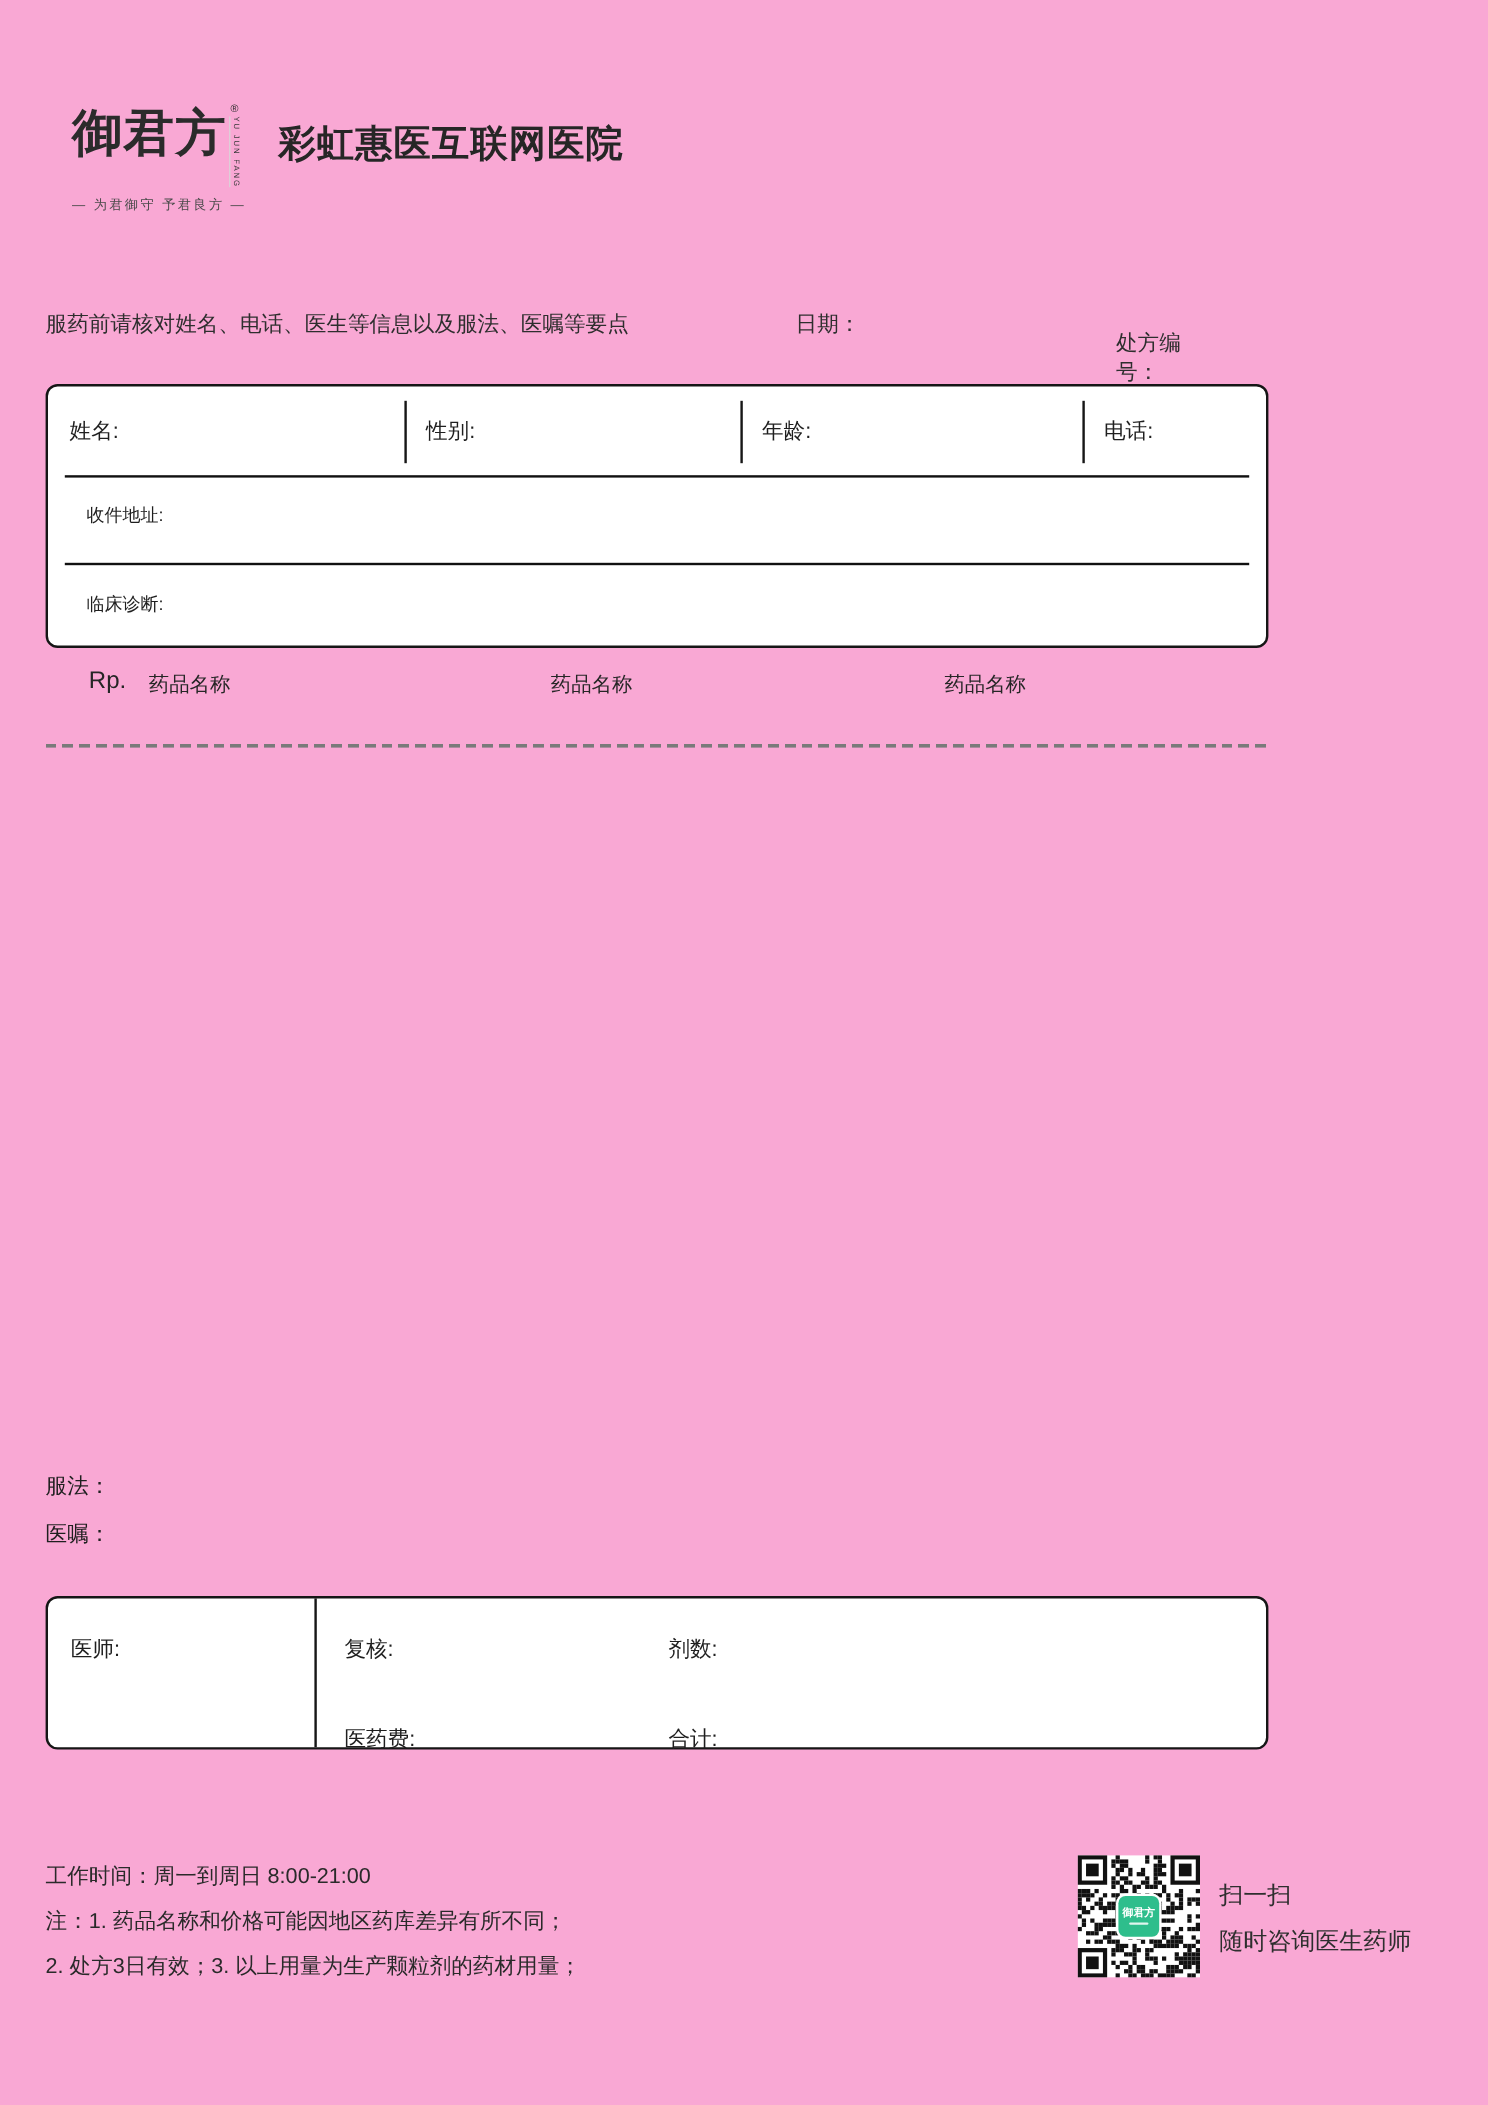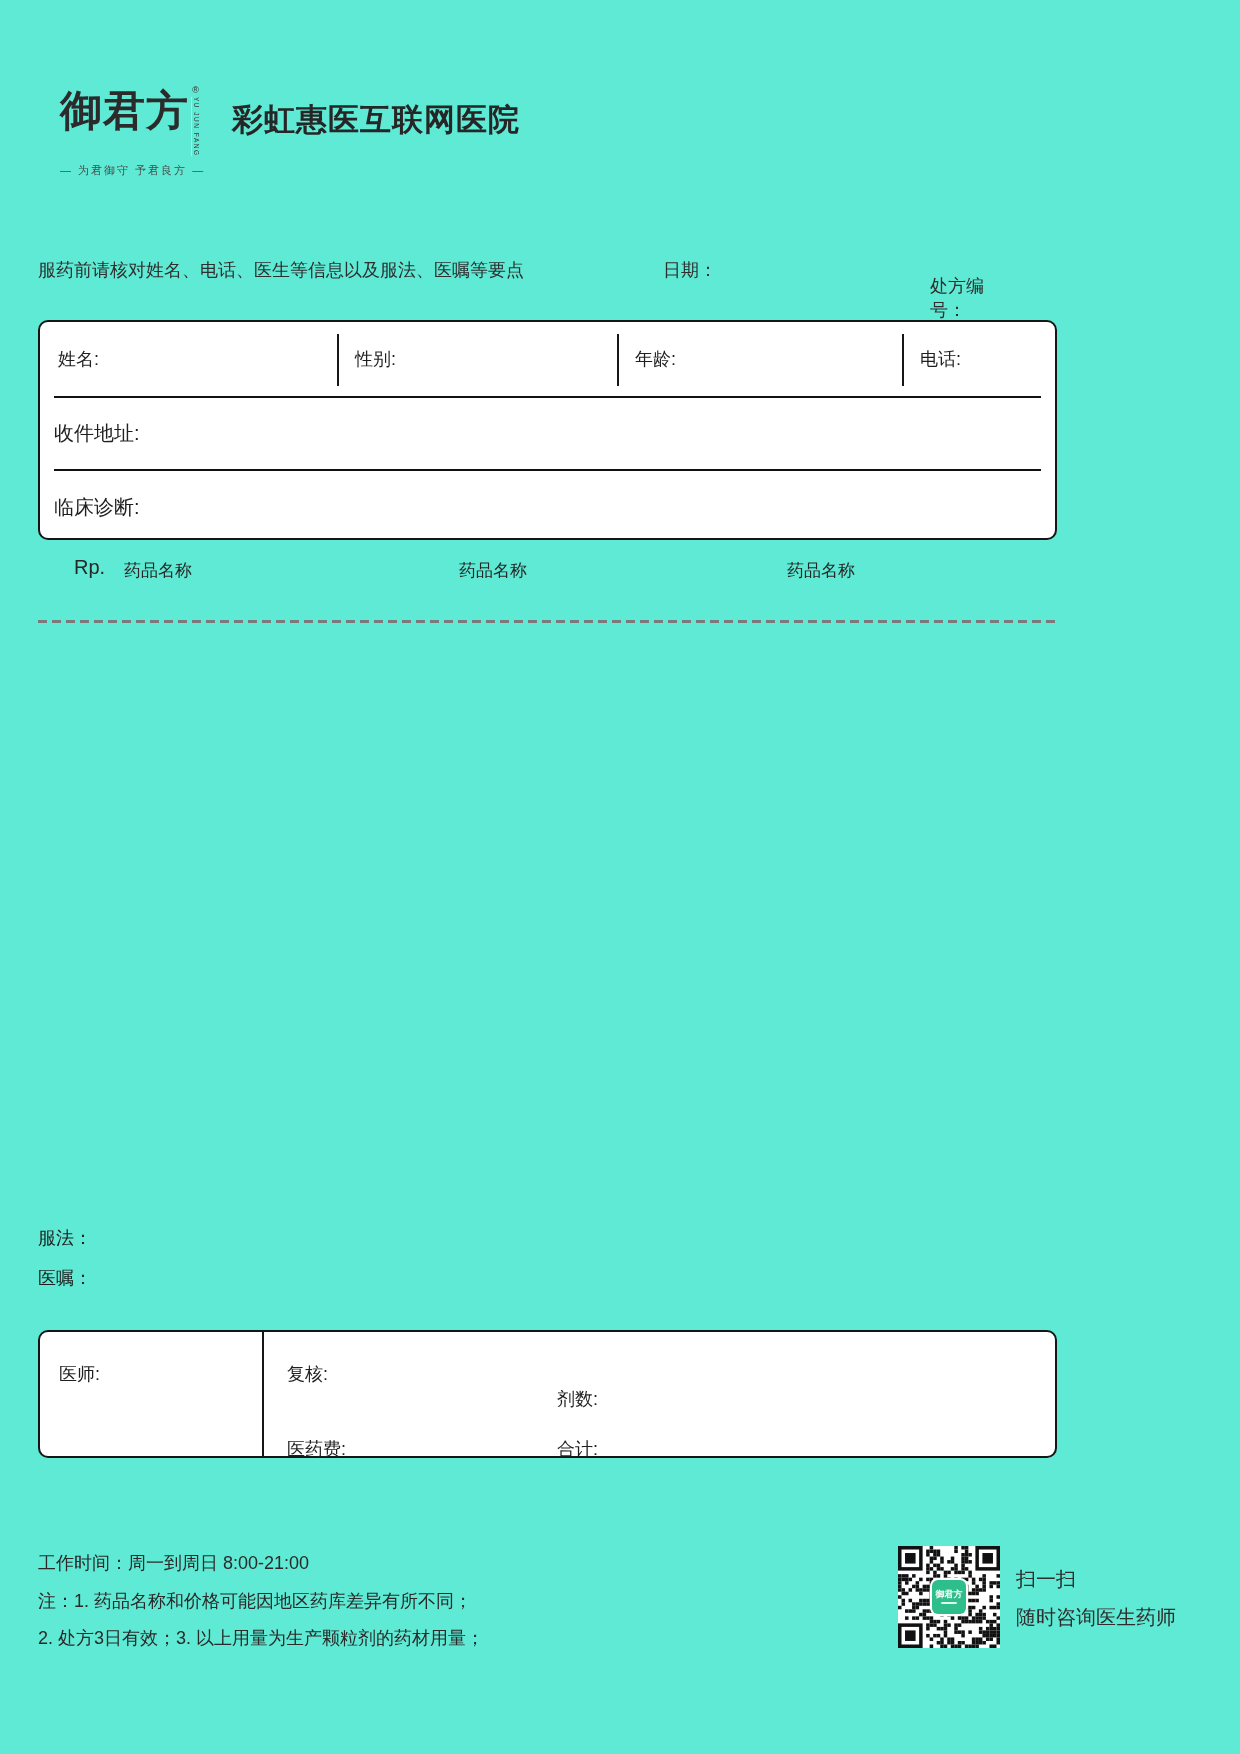--- a/index.html
+++ b/index.html
@@ -1,20 +1,20 @@
 <!DOCTYPE html>
 <html><head>
 <meta charset="utf-8">
 <style>
   * { margin:0; padding:0; box-sizing:border-box; }
   html,body { background:#ffffff; }
   body { font-family:"Liberation Sans","DejaVu Sans",sans-serif; color:#262626; }
   .page {
     position:relative; width:1240px; height:1754px; margin:0 auto;
-    background:#5eead4; overflow:hidden;
+    background:#f9a8d4; overflow:hidden;
   }
   
   .brand { position:absolute; left:60px; top:88px; width:150px; }
   .brand-top { display:flex; align-items:flex-start; }
   .logo-text {
     font-family:"DejaVu Serif","Liberation Serif",serif;
     font-size:42px; font-weight:700; color:#2b2b2b; letter-spacing:1px; line-height:1.1;
   }
   .logo-side { display:flex; flex-direction:column; align-items:center; margin-left:2px; margin-top:-2px; }
   .logo-reg { font-size:9px; color:#2b2b2b; line-height:1; }
@@ -45,21 +45,21 @@
   .pb-cell.c2 { left:315px; }
   .pb-cell.c3 { left:595px; }
   .pb-cell.c4 { left:880px; }
   .pb-vsep { position:absolute; top:12px; width:2px; height:52px; background:#161616; }
   .pb-vsep.s1 { left:297px; }
   .pb-vsep.s2 { left:577px; }
   .pb-vsep.s3 { left:862px; }
   .pb-hline { position:absolute; left:14px; right:14px; height:2px; background:#111; }
   .pb-hline.h1 { top:74px; }
   .pb-hline.h2 { top:147px; }
-  .pb-row-label { position:absolute; left:14px; font-size:20px; font-weight:500; color:#1f1f1f; }
+  .pb-row-label { position:absolute; left:32px; font-size:15px; font-weight:500; color:#1f1f1f; }
   .pb-addr { top:98px; }
   .pb-diag { top:172px; }
   
   .rp-label { position:absolute; left:74px; top:556px; font-size:20px; color:#262626; }
   .drug-col { position:absolute; top:559px; font-size:17px; font-weight:500; color:#262626; }
   .drug-col.d1 { left:124px; }
   .drug-col.d2 { left:459px; }
   .drug-col.d3 { left:787px; }
   .dash-line {
     position:absolute; left:38px; top:620px; width:1019px; height:3px;
@@ -70,21 +70,21 @@
   .advice-label { position:absolute; left:38px; top:1266px; font-size:18px; font-weight:500; color:#1f1f1f; }
   
   .sign-box {
     position:absolute; left:38px; top:1330px; width:1019px; height:128px;
     border:2px solid #161616; border-radius:10px; background:#fff;
   }
   .sb-vsep { position:absolute; left:222px; top:0; bottom:0; width:2px; background:#161616; }
   .sb-label { position:absolute; font-size:18px; font-weight:500; color:#1f1f1f; }
   .sb-physician { left:19px;  top:30px; }
   .sb-review    { left:247px; top:30px; }
-  .sb-dose      { left:517px; top:30px;margin-top:25px; }
+  .sb-dose      { left:517px; top:30px; }
   .sb-fee       { left:247px; top:105px; }
   .sb-total     { left:517px; top:105px; }
   
   .foot-line { position:absolute; left:38px; font-size:18px; color:#2a2a2a; font-weight:500; }
   .foot-1 { top:1551px; }
   .foot-2 { top:1589px; }
   .foot-3 { top:1626px; }
   .qr-wrap { position:absolute; left:898px; top:1546px; width:102px; height:102px; }
   .qr-center {
     position:absolute; left:34px; top:34px; width:34px; height:34px;

